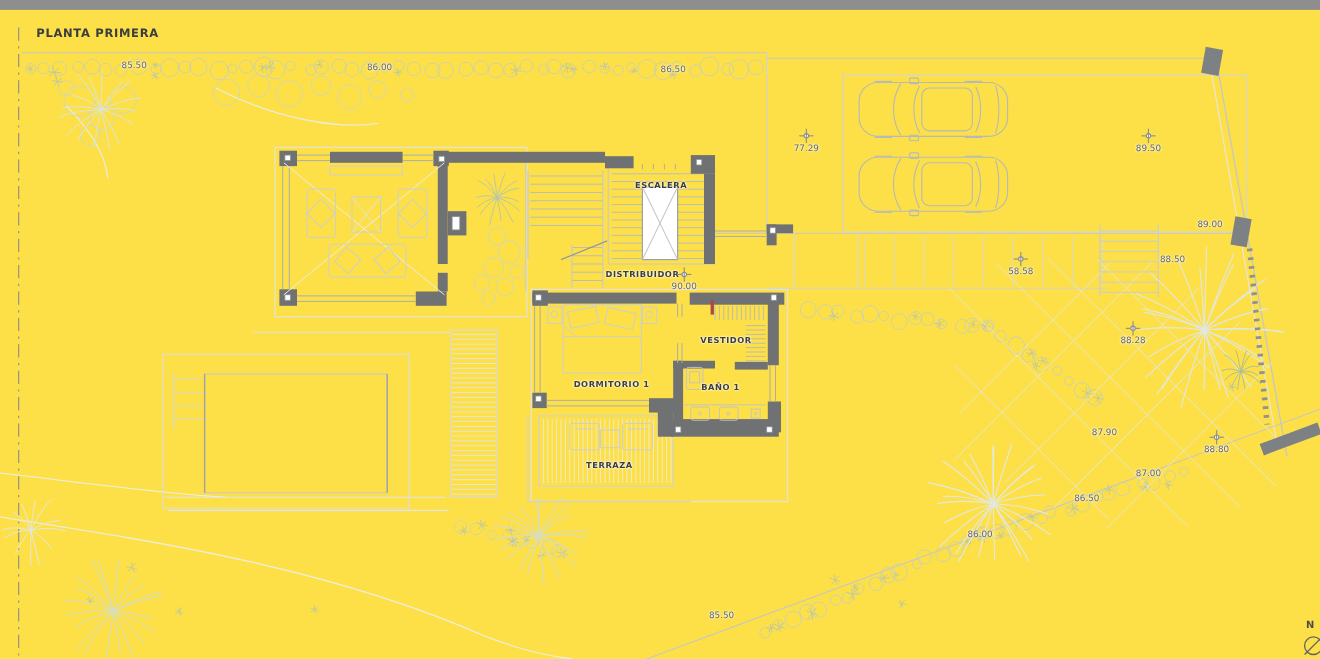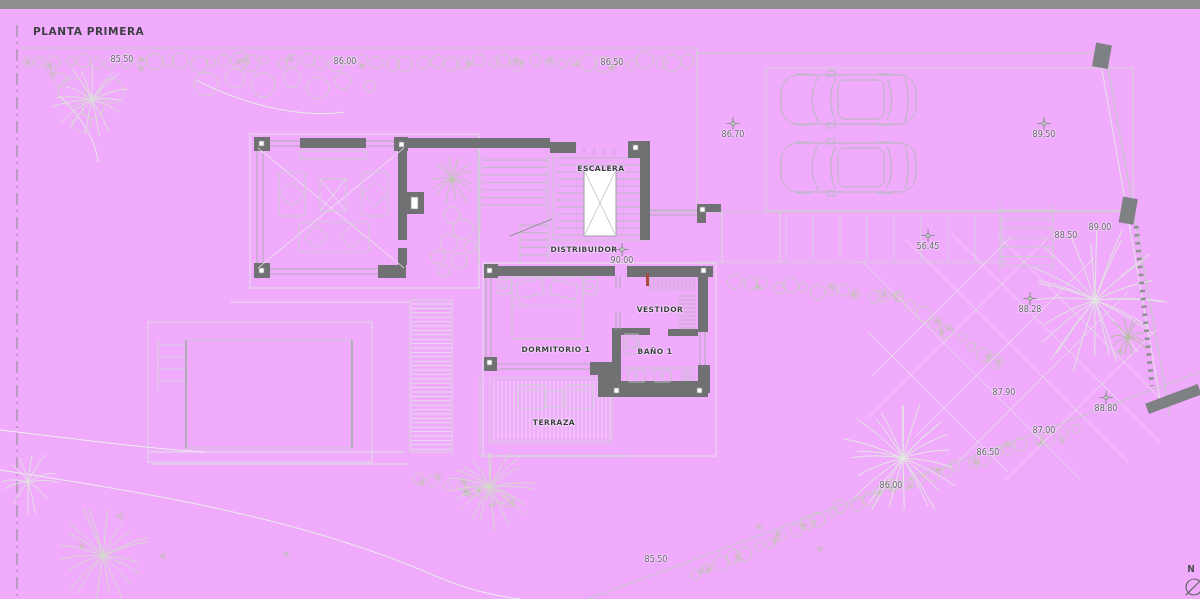--- a/index.html
+++ b/index.html
@@ -1,16 +1,16 @@
 <!DOCTYPE html>
 <html><head>
 <meta charset="utf-8">
 <style>
   html,body{margin:0;padding:0;background:#fff;overflow:hidden}
-  #canvas{position:relative;width:1200px;height:599px;background:#f0abfc;
+  #canvas{position:relative;width:1200px;height:599px;background:#fde047;
     font-family:"DejaVu Sans","Liberation Sans",sans-serif}
   #topstrip{position:absolute;left:0;top:0;width:1200px;height:9px;background:#8e8e8e}
   #plan{position:absolute;left:0;top:0;width:1200px;height:599px}
   .labels,#markers{position:absolute;left:0;top:0;width:1200px;height:599px;pointer-events:none}
   .plan-title{position:absolute;font-size:10.5px;font-weight:bold;letter-spacing:.6px;color:#3b3e40;white-space:nowrap}
   .room-label{position:absolute;transform:translate(-50%,-50%);font-size:7.5px;font-weight:bold;
     letter-spacing:.5px;color:#3b3e40;white-space:nowrap;line-height:1;
     text-shadow:0 0 2px #fff,0 0 2px #fff}
   .north-label{position:absolute;transform:translate(-50%,-50%);font-size:9px;font-weight:bold;color:#4a4d4f}
   .elev{position:absolute;transform:translate(-50%,-50%);display:flex;flex-direction:column;align-items:center;
@@ -983,45 +983,45 @@
       <div class="elev" style="left: 345px; top: 62px;">
         <span>86.00</span>
       </div>
       <div class="elev" style="left: 612px; top: 63px;">
         <span>86.50</span>
       </div>
       <div class="elev" style="left: 733px; top: 128px;">
         <span class="cross">
           <i></i>
         </span>
-        <span>86.70</span>
+        <span>77.29</span>
       </div>
       <div class="elev" style="left: 1044px; top: 128px;">
         <span class="cross">
           <i></i>
         </span>
         <span>89.50</span>
       </div>
       <div class="elev" style="left: 622px; top: 254px; align-items: center;">
         <span class="cross">
           <i></i>
         </span>
         <span>90.00</span>
       </div>
-      <div class="elev" style="left: 1100px; top: 228px;">
+      <div class="elev" style="left: 1100px; top: 204px;">
         <span>89.00</span>
       </div>
       <div class="elev" style="left: 1066px; top: 236px; justify-content: flex-end;">
         <span>88.50</span>
       </div>
       <div class="elev" style="left: 928px; top: 240px;">
         <span class="cross">
           <i></i>
         </span>
-        <span>56.45</span>
+        <span>58.58</span>
       </div>
       <div class="elev" style="left: 1030px; top: 303px;">
         <span class="cross">
           <i></i>
         </span>
         <span>88.28</span>
       </div>
       <div class="elev" style="left: 1004px; top: 393px;">
         <span>87.90</span>
       </div>

